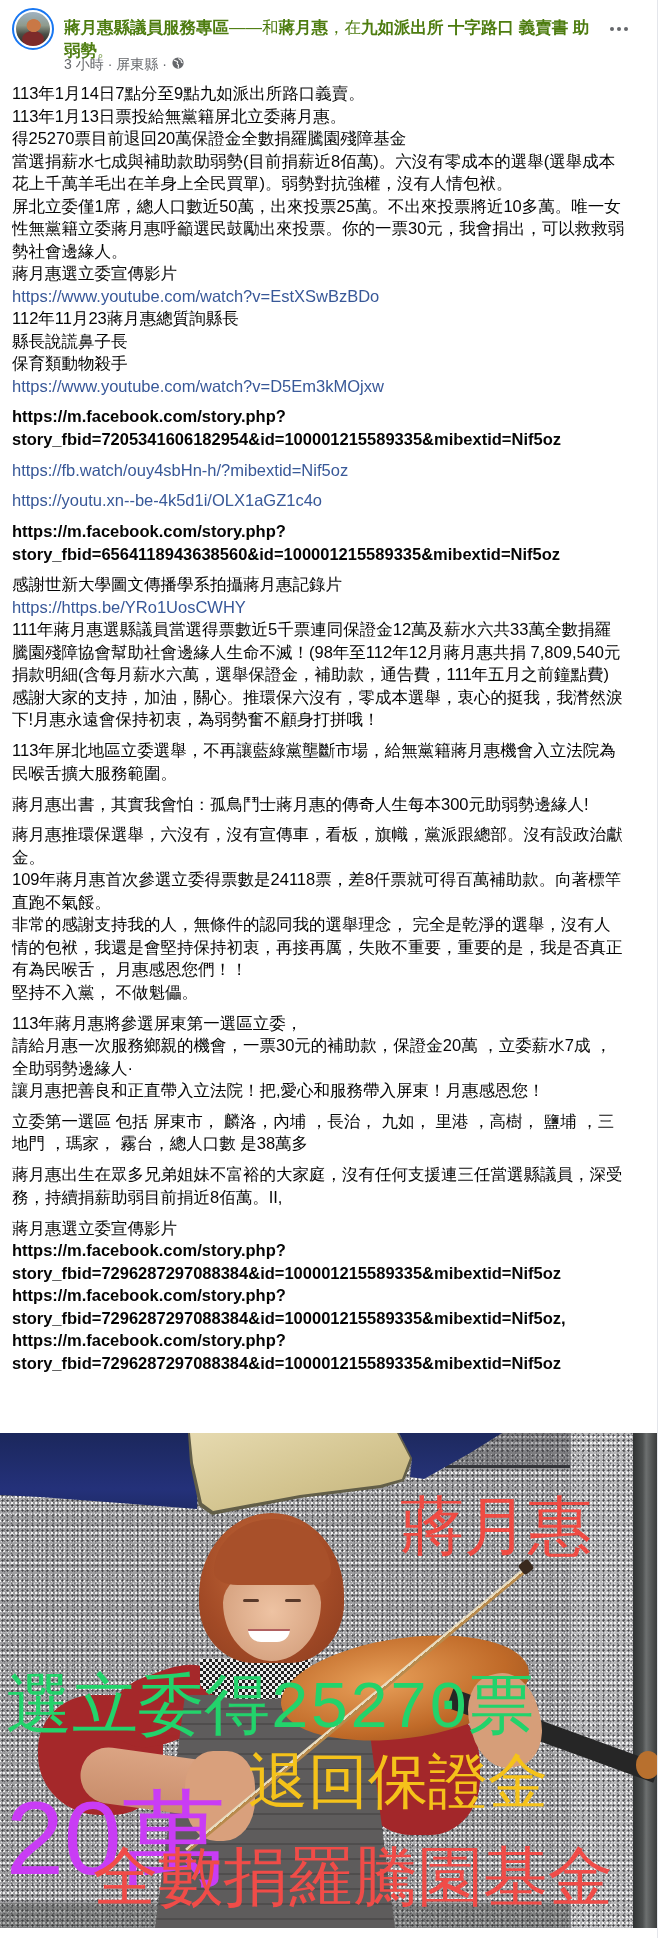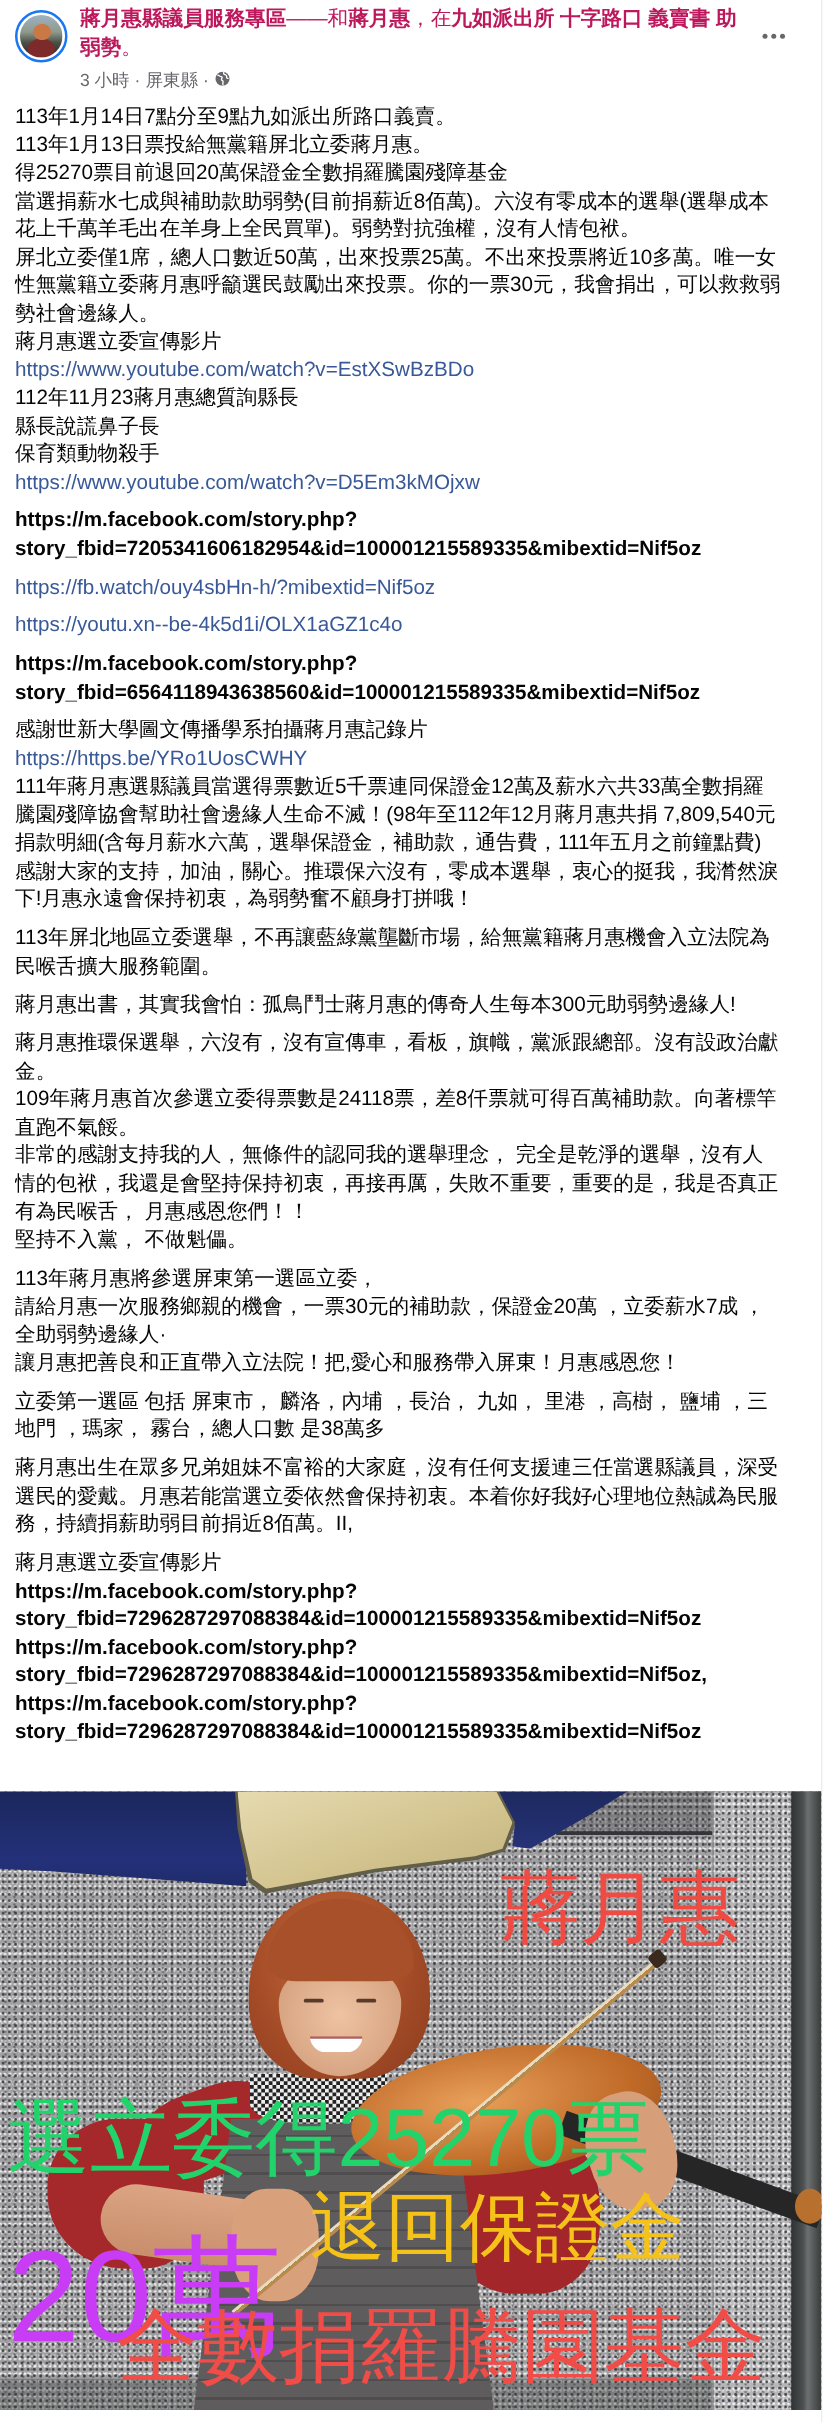--- a/index.html
+++ b/index.html
@@ -9,21 +9,21 @@
   .card-border { position:absolute; left:657px; top:0; width:1px; height:1938px; background:#e4e6eb; }
 
   
   .avatar { position:absolute; left:12px; top:8px; width:42px; height:42px; box-sizing:border-box;
             border-radius:50%; border:2px solid #1877f2; padding:2px; background:#fff; }
   .avatar-img { width:100%; height:100%; border-radius:50%;
     background:
       radial-gradient(ellipse 22% 20% at 52% 40%, #c97846 0 90%, transparent 100%),
       radial-gradient(ellipse 34% 26% at 50% 80%, #7d2a2a 0 88%, transparent 100%),
       linear-gradient(180deg, #9fb2c2 0%, #8e9a8c 40%, #4a4f46 65%, #262626 100%); }
-  .title { position:absolute; left:64px; top:4px; width:540px; font-size:16.5px; line-height:23px; color:#be185d; }
+  .title { position:absolute; left:64px; top:16px; width:540px; font-size:16.5px; line-height:23px; color:#4d7c0f; }
   .title .b { font-weight:700; }
   .meta { position:absolute; left:64px; top:55px; font-size:14px; line-height:18px; color:#65676b; white-space:nowrap; display:flex; }
   .meta .sep { margin:0 4px; }
   .meta .globe { display:inline-block; width:12px; height:12px; margin-left:1px; }
   .more { position:absolute; left:610px; top:27px; width:18px; height:4px; display:flex; justify-content:space-between; cursor:pointer; }
   .more span { width:4px; height:4px; border-radius:50%; background:#65676b; display:block; }
 
   
   .body-text { position:absolute; left:12px; top:82px; width:640px; overflow:hidden; }
   .para + .para { margin-top:8.3px; }
@@ -89,21 +89,21 @@
     border-radius:50%; transform:rotate(-8deg); }
   .vneck { left:450px; top:255px; width:220px; height:20px; background:#262626; transform-origin:0 50%; transform:rotate(20deg); }
   .vscroll { left:636px; top:318px; width:24px; height:28px; background:#b8702e; border-radius:50%; }
   .hand-r { left:470px; top:240px; width:70px; height:95px; background:#d69e79; border-radius:45%; transform:rotate(-15deg); }
   .bow { left:527px; top:133px; width:442px; height:5px; transform-origin:0 50%; transform:rotate(140.33deg);
     background:linear-gradient(180deg,#b88a4c 0 55%,#e8dcc0 55% 100%); }
   .bow-tip { left:520px; top:128px; width:12px; height:12px; background:#3a2a1e; border-radius:3px; transform:rotate(-40deg); }
 
   .ov { position:absolute; line-height:1; white-space:nowrap; font-weight:400; font-family:"Liberation Sans", "DejaVu Sans", sans-serif; }
   .ov-name { left:400px; top:61px; font-size:64px; color:#ef4b43; }
-  .ov-votes { left:6px; top:244px; font-size:66px; color:#22d36b; }
+  .ov-votes { left:6px; top:244px; font-size:66px; color:#22d36b;font-family:Liberation Mono, monospace; }
   .ov-amount { left:6px; top:311px; font-size:104px; color:#c93cf5;margin-top:42px; }
   .ov-refund { left:248px; top:319px; font-size:60px; color:#f5c21a; }
   .ov-donation { left:93px; top:411px; font-size:65px; color:#f04c48; }
 </style>
 </head>
 <body>
 
 <div class="card-border"></div>
 
 <div class="avatar">
@@ -207,21 +207,20 @@
     <div class="ln">讓月惠把善良和正直帶入立法院！把,愛心和服務帶入屏東！月惠感恩您！</div>
   </div>
 
   <div class="para">
     <div class="ln">立委第一選區 包括 屏東市， 麟洛，內埔 ，長治， 九如， 里港 ，高樹， 鹽埔 ，三</div>
     <div class="ln">地門 ，瑪家， 霧台，總人口數 是38萬多</div>
   </div>
 
   <div class="para">
     <div class="ln">蔣月惠出生在眾多兄弟姐妹不富裕的大家庭，沒有任何支援連三任當選縣議員，深受</div>
-    <div class="ln">選民的愛戴。月惠若能當選立委依然會保持初衷。本着你好我好心理地位熱誠為民服</div>
     <div class="ln">務，持續捐薪助弱目前捐近8佰萬。II,</div>
   </div>
 
   <div class="para">
     <div class="ln">蔣月惠選立委宣傳影片</div>
     <div class="ln bold">https://m.facebook.com/story.php?</div>
     <div class="ln bold">story_fbid=7296287297088384&amp;id=100001215589335&amp;mibextid=Nif5oz</div>
     <div class="ln bold">https://m.facebook.com/story.php?</div>
     <div class="ln bold">story_fbid=7296287297088384&amp;id=100001215589335&amp;mibextid=Nif5oz,</div>
     <div class="ln bold">https://m.facebook.com/story.php?</div>

